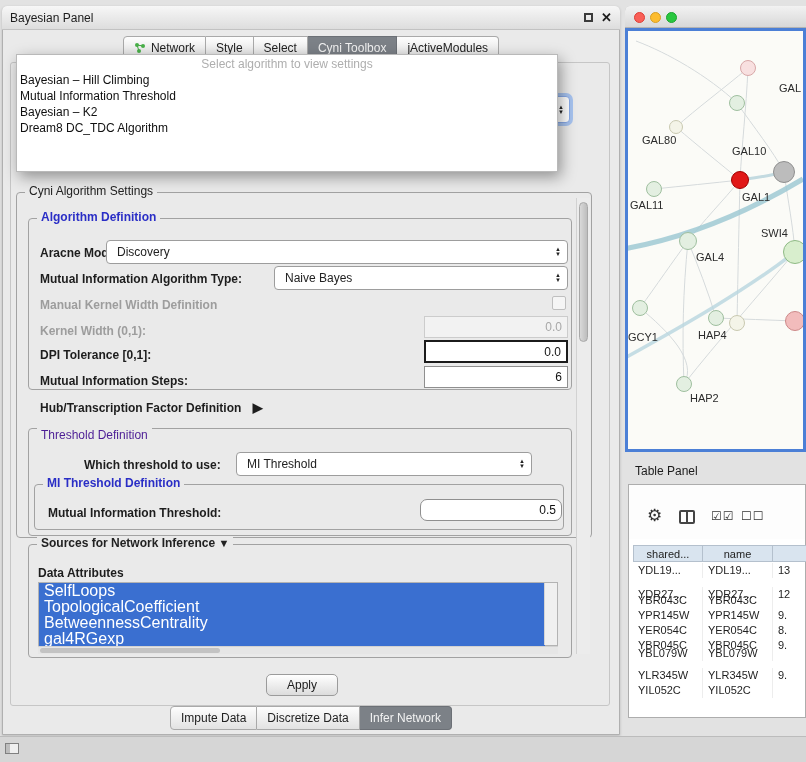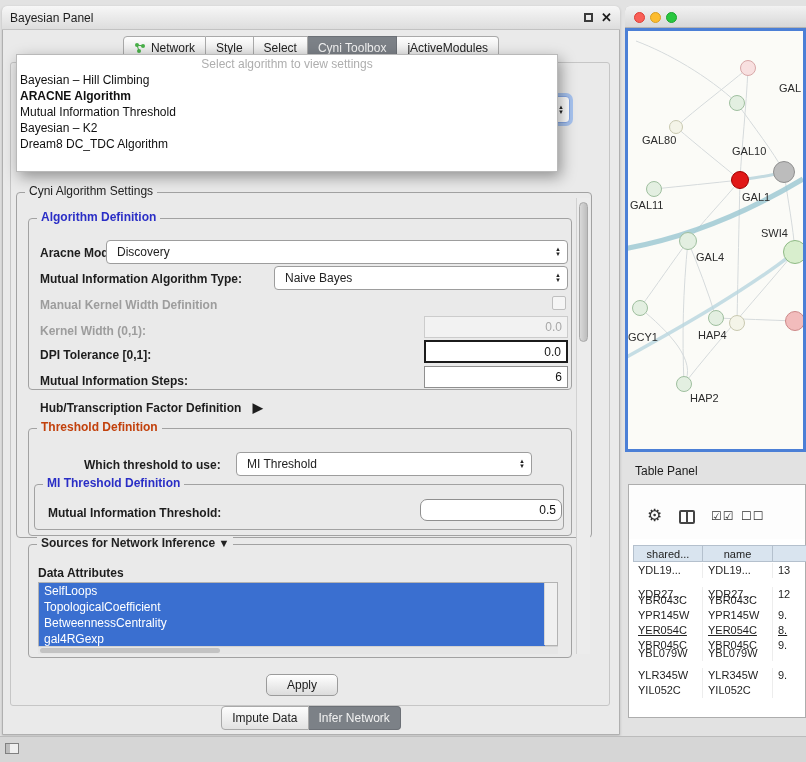--- a/index.html
+++ b/index.html
@@ -50,42 +50,42 @@
 
   .lbl { position:absolute; font-size:12px; font-weight:bold; color:#1d1d1d; white-space:nowrap; }
   .lbl.dis { color:#9d9d9d; }
 
   
   .group { position:absolute; border:1px solid #a2a2a2; border-radius:4px; }
   .gtitle { position:absolute; top:-9px; left:8px; background:#eaeaea; padding:0 4px;
     font-size:12px; white-space:nowrap; }
   .b { font-weight:bold; }
   .blue { color:#2a2ec6; font-weight:bold; }
-  .green { color:#c2410c; font-weight:bold; }
+  .green { color:#4c1d95; font-weight:normal;margin-top:8px; }
 
   
   .algo-combo { left:20px; top:96px; width:550px; height:27px; background:#fff;
     border:1px solid #88aae8; border-radius:4px;
     box-shadow:0 0 0 3px rgba(110,160,240,.55); z-index:4; }
   .algo-popup { left:16px; top:54px; width:542px; height:118px; background:#fff;
     border:1px solid #b9b9b9; box-shadow:3px 5px 14px rgba(0,0,0,.38); z-index:10; padding-top:2px; }
   .popup-prompt { text-align:center; color:#aeaeae; font-size:12px; height:15px; line-height:15px; }
   .popup-item { font-size:12px; height:16px; line-height:16px; padding-left:3px; color:#101010; white-space:nowrap; }
   .popup-item.selected { font-weight:bold; }
 
   
   .vtrack { position:absolute; background:#ececec; border-left:1px solid #d2d2d2; }
   .vthumb { position:absolute; left:2px; width:9px; background:linear-gradient(90deg,#d9d9d9,#bdbdbd);
     border:1px solid #a8a8a8; border-radius:5px; }
   .htrack { position:absolute; background:#e6e6e6; border-top:1px solid #d2d2d2; }
   .hthumb { position:absolute; top:1px; height:5px; background:#c3c3c3; border-radius:3px; }
 
   
   .attr-list { position:absolute; background:#fff; border:1px solid #b3b3b3; }
-  .attr-item { height:16px; line-height:16px; background:#3a6fd0; color:#fff; font-size:12px;
+  .attr-item { height:16px; line-height:16px; background:#3a6fd0; color:#fff; font-size:16px;
     padding-left:5px; white-space:nowrap; overflow:hidden; width:506px; }
   .attr-vtrack { position:absolute; right:0; top:0; width:13px; height:100%; background:#f0f0f0; border-left:1px solid #d5d5d5; }
 
   .apply-btn { position:absolute; left:266px; top:674px; width:72px; height:22px;
     border:1px solid #9b9b9b; border-radius:5px; background:linear-gradient(#ffffff,#dcdcdc);
     font-size:12px; text-align:center; line-height:20px; color:#1c1c1c; }
 
   
   .net-window { left:625px; top:6px; width:181px; height:446px; background:#e9e9e9;
     border:1px solid #a5a5a5; border-radius:5px 5px 0 0; }
@@ -169,21 +169,20 @@
 <div class="abs algo-combo">
   <span class="spin" style="position:absolute;right:5px;top:8px;">
       <span>▲</span>
       <span>▼</span>
     </span>
 </div>
 
 <div class="abs algo-popup">
   <div class="popup-prompt">Select algorithm to view settings</div>
   <div class="popup-item">Bayesian – Hill Climbing</div>
-  <div class="popup-item selected">ARACNE Algorithm</div>
   <div class="popup-item">Mutual Information Threshold</div>
   <div class="popup-item">Bayesian – K2</div>
   <div class="popup-item">Dream8 DC_TDC Algorithm</div>
 </div>
 
 <div class="group" style="left:16px; top:192px; width:576px; height:346px;">
   <span class="gtitle">Cyni Algorithm Settings</span>
 </div>
 <div class="vtrack" style="left:576px; top:198px; width:14px; height:456px;">
   <div class="vthumb" style="top:4px; height:140px;"></div>
@@ -264,20 +263,23 @@
 </div>
 <div class="htrack" style="left:38px; top:646px; width:520px; height:8px;">
   <div class="hthumb" style="left:2px; width:180px;"></div>
 </div>
 
 <div class="apply-btn">Apply</div>
 
 <div class="abs tabbar" style="top:706px;text-align:right;">
   <span class="tab">
       <span>Impute Data</span>
+    </span>
+  <span class="tab">
+      <span>Discretize Data</span>
     </span>
   <span class="tab sel">
       <span>Infer Network</span>
     </span>
 </div>
 
 <div class="abs net-window"></div>
 <div class="abs net-titlebar"></div>
 <span class="light" style="left:634px; background:#f95f57; border:1px solid #dd3d35;"></span>
 <span class="light" style="left:650px; background:#fdbc2e; border:1px solid #d89e22;"></span>
@@ -364,21 +366,21 @@
   <div class="trow" style="top:108px;">
     <span class="td" style="width:70px;">YBR043C</span>
     <span class="td" style="width:70px;">YBR043C</span>
     <span class="td" style="width:34px;"></span>
   </div>
   <div class="trow" style="top:123px;">
     <span class="td" style="width:70px;">YPR145W</span>
     <span class="td" style="width:70px;">YPR145W</span>
     <span class="td" style="width:34px;">9.</span>
   </div>
-  <div class="trow" style="top:138px;text-decoration:underline;">
+  <div class="trow" style="top:138px;">
     <span class="td" style="width:70px;">YER054C</span>
     <span class="td" style="width:70px;">YER054C</span>
     <span class="td" style="width:34px;">8.</span>
   </div>
   <div class="trow" style="top:153px;">
     <span class="td" style="width:70px;">YBR045C</span>
     <span class="td" style="width:70px;">YBR045C</span>
     <span class="td" style="width:34px;">9.</span>
   </div>
   <div class="trow" style="top:161px;">

